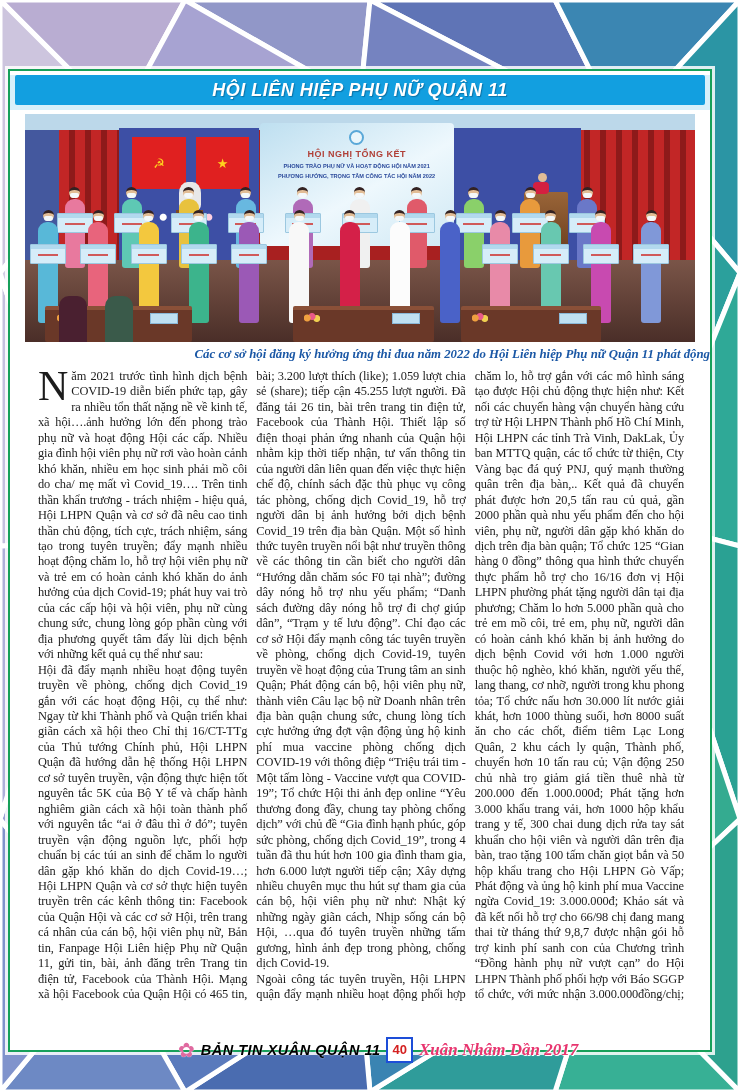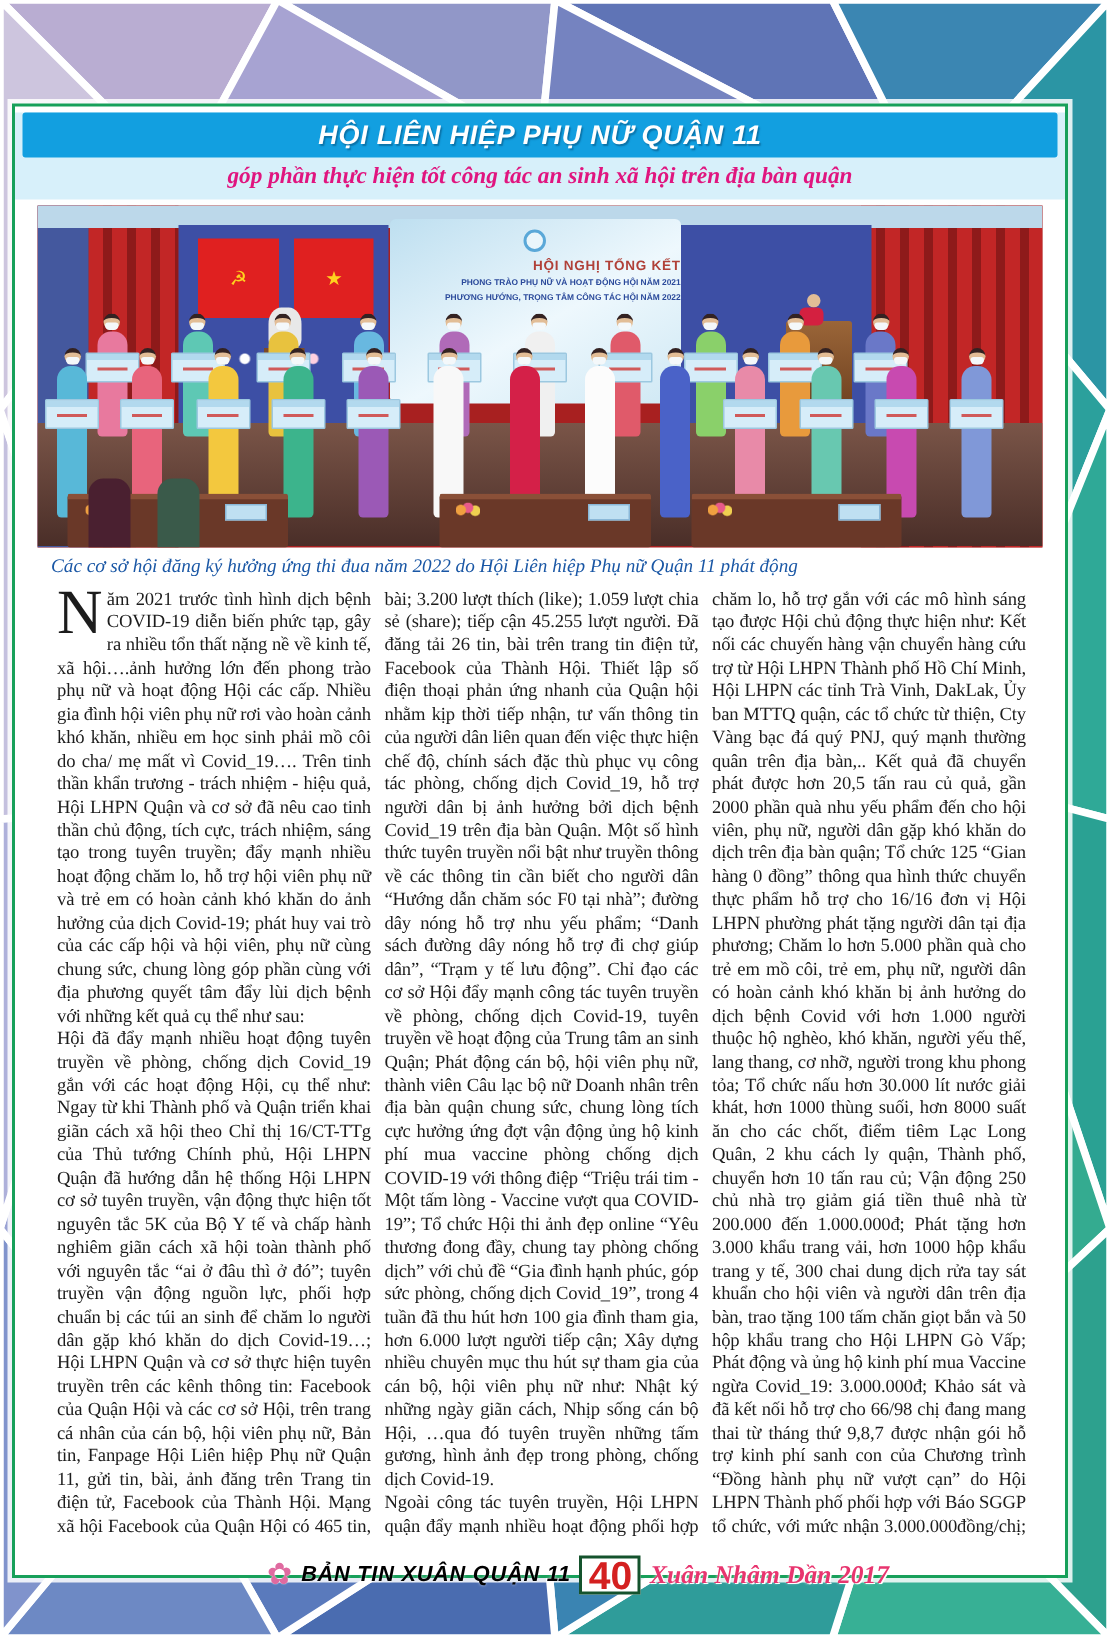--- a/index.html
+++ b/index.html
@@ -40,21 +40,21 @@
         background:radial-gradient(circle at 10% 50%,#f08ab8 0 3px,transparent 4px),
                    radial-gradient(circle at 30% 40%,#fff 0 3px,transparent 4px),
                    radial-gradient(circle at 50% 55%,#f06a9a 0 3px,transparent 4px),
                    radial-gradient(circle at 70% 40%,#ffd0e0 0 3px,transparent 4px),
                    radial-gradient(circle at 90% 50%,#e85a8a 0 3px,transparent 4px);}
   .bust{position:absolute;left:23%;top:30%;width:3.2%;height:12%;background:#e8e8e8;
         border-radius:40% 40% 20% 20%;}
   .pedestal{position:absolute;left:22.6%;top:42%;width:4%;height:8%;background:#7a4a28;}
   .board{position:absolute;left:35%;top:4%;width:29%;height:54%;border-radius:4px;
         background:linear-gradient(150deg,#bedff0 0%,#eef8fd 55%,#cfe8f4 100%);
-        text-align:right;overflow:hidden;}
+        text-align:center;overflow:hidden;}
   .board .logo{width:11px;height:11px;border-radius:50%;background:#eaf6fb;
         border:2px solid #5aa8d8;margin:7px auto 4px auto;}
   .board .l1{color:#b04038;font-weight:bold;font-size:9px;letter-spacing:.5px;
         font-family:"Liberation Sans",sans-serif;}
   .board .l2,.board .l3{color:#2b4a9b;font-weight:bold;font-size:5.6px;margin-top:4px;
         font-family:"Liberation Sans",sans-serif;}
   .podium{position:absolute;left:74.5%;top:34%;width:6.5%;height:28%;
         background:linear-gradient(#9a6538,#6a3e1e);border-radius:2px;}
   .speaker-h{position:absolute;left:76.5%;top:26%;width:9px;height:9px;border-radius:50%;
         background:#e2bd96;}
@@ -77,38 +77,38 @@
   .table{position:absolute;bottom:0;height:14%;background:#6a3828;border-top:4px solid #8a5038;
         border-radius:2px;z-index:6;}
   .bouquet{position:absolute;bottom:60%;left:8%;width:16px;height:10px;
         background:radial-gradient(circle at 20% 50%,#f0a040 0 3px,transparent 4px),
                    radial-gradient(circle at 50% 35%,#e85a8a 0 3px,transparent 4px),
                    radial-gradient(circle at 80% 55%,#f0d050 0 3px,transparent 4px);}
   .bluecard{position:absolute;bottom:55%;right:10%;width:26px;height:9px;background:#bfe0f2;
         border:1px solid #8ab8d8;}
   .aud{position:absolute;bottom:0;width:28px;height:20%;border-radius:10px 10px 0 0;z-index:7;}
   
-  .caption{text-align:left;margin-top:5px;color:#1a57a5;font-weight:normal;
-        font-style:italic;font-size:12.8px;padding-left:24px;}
+  .caption{text-align:right;margin-top:5px;color:#1a57a5;font-weight:bold;
+        font-style:italic;font-size:12.8px;}
   
   .article{margin:7px 26px 0 28px;height:636px;overflow:hidden;
         column-count:3;column-gap:9px;text-align:justify;
         font-size:12.4px;line-height:15.45px;color:#1c1c1c;letter-spacing:-0.1px;}
   .article p{margin:0;}
   .dropcap{float:left;font-size:42px;line-height:31px;font-weight:normal;
         padding:2px 3px 0 0;}
   
   .footer{position:absolute;left:178px;top:1037px;z-index:3;display:flex;
         align-items:center;gap:6px;}
   .flower{color:#e06aa0;font-size:20px;line-height:20px;text-shadow:0 0 1px #fff;}
   .bulletin{color:#000000;font-family:"Liberation Sans",sans-serif;font-weight:bold;
         font-style:italic;font-size:14.5px;letter-spacing:.5px;
         text-shadow:0 0 2px rgba(255,255,255,.7);}
-  .pagenum{background:#fff;border:2px solid #14532d;color:#d42020;font-weight:bold;
-        font-family:"Liberation Sans",sans-serif;font-size:26px;padding:0 4px;line-height:22px;}
+  .pagenum{background:#fff;border:2px solid #1d4ed8;color:#d42020;font-weight:bold;
+        font-family:"Liberation Sans",sans-serif;font-size:13px;padding:0 4px;line-height:22px;}
   .yearscript{color:#e8356f;font-style:italic;font-weight:bold;font-size:17px;
         font-family:"Liberation Serif",serif;text-shadow:0 0 2px #fff,1px 1px 0 #fff;}
 </style>
 </head>
 <body>
 
 <svg id="poly" viewBox="0 0 740 1092" preserveAspectRatio="none">
   <g stroke="#ffffff" stroke-width="5" stroke-linejoin="round" opacity="1">
     <polygon points="0,0 185,0 120,120" fill="#b9add2"></polygon>
     <polygon points="0,0 120,120 0,273" fill="#cdc5de"></polygon>
@@ -137,21 +137,20 @@
     <polygon points="120,120 360,100 620,130 640,520 600,950 360,980 110,960 90,540" fill="#eef1f7"></polygon>
   </g>
 </svg>
 
 <div class="frame">
 
   <div class="masthead">
     <div class="titlebar">
       <span>HỘI LIÊN HIỆP PHỤ NỮ QUẬN 11</span>
     </div>
-    <div class="subtitle">góp phần thực hiện tốt công tác an sinh xã hội trên địa bàn quận</div>
   </div>
 
   <div class="photo">
     <div class="curtain curL"></div>
     <div class="curtain curR"></div>
     <div class="wallL"></div>
     <div class="ceiling"></div>
     <div class="backdrop bdL"></div>
     <div class="backdrop bdR"></div>
     <div class="flag" style="left:16%;">☭</div>

